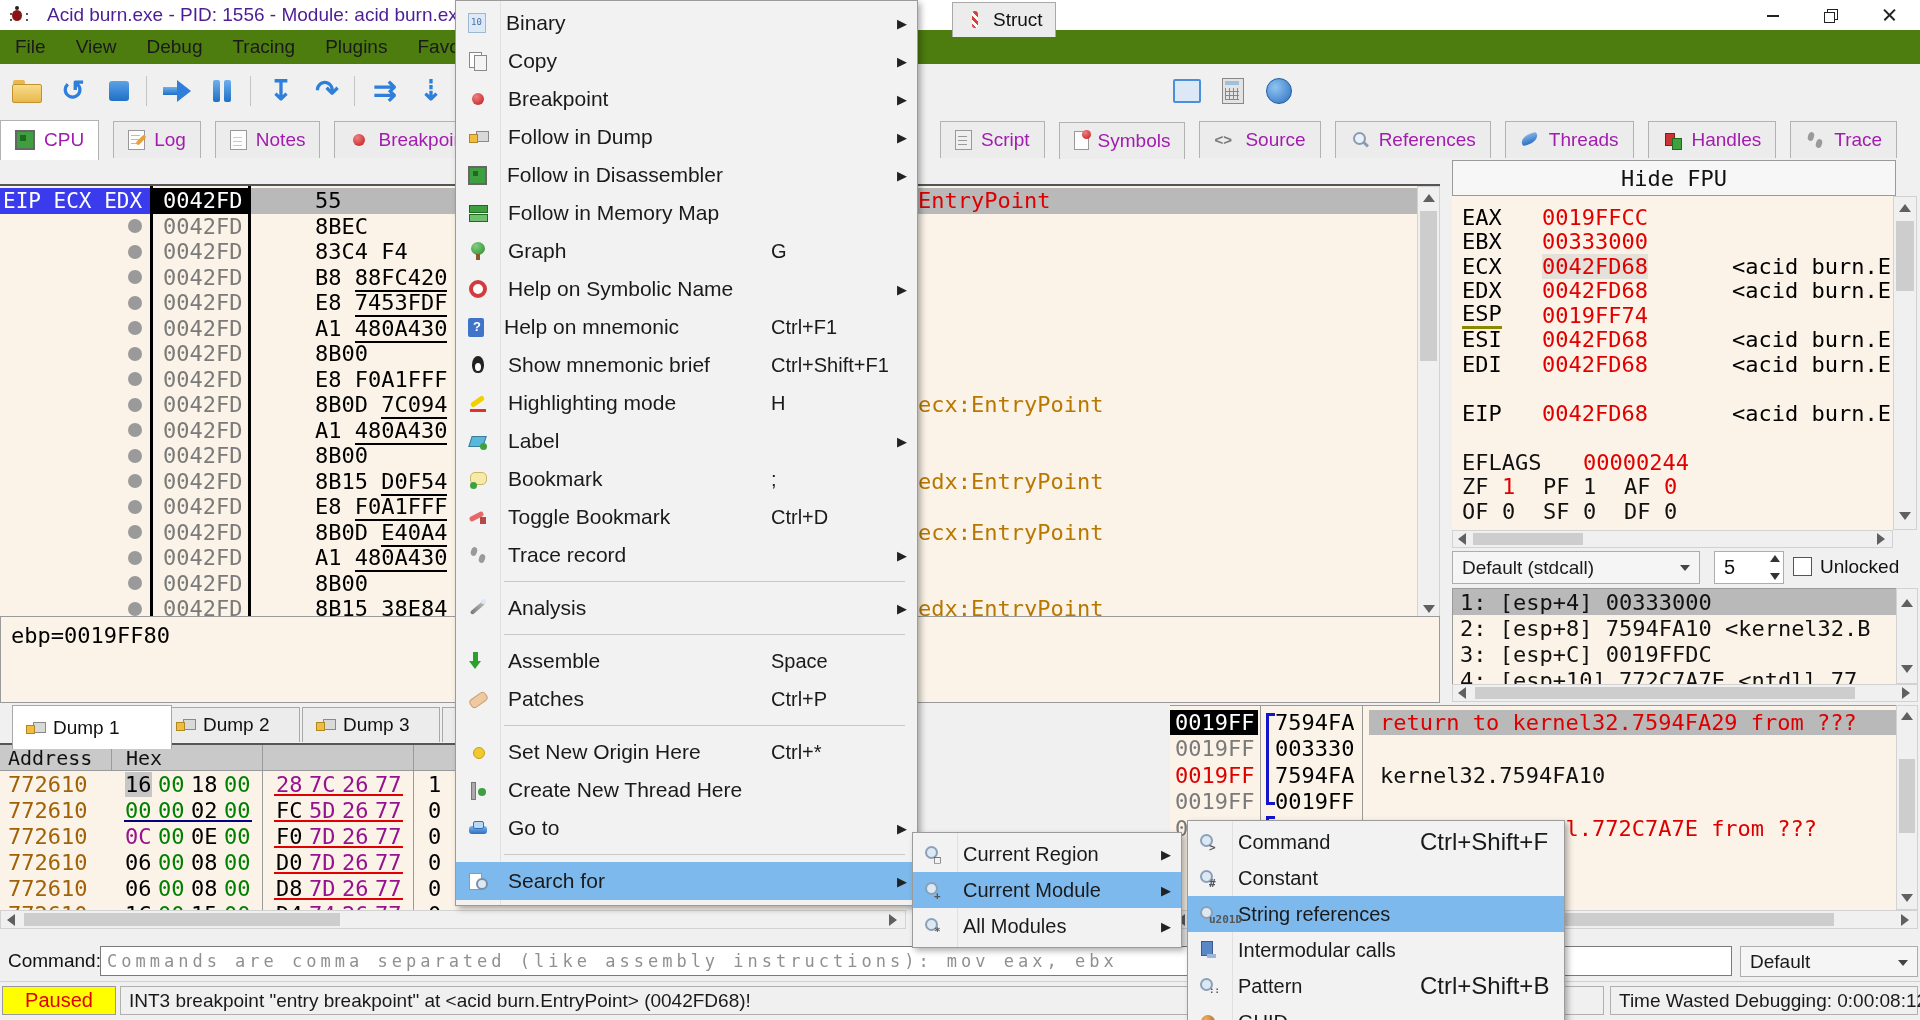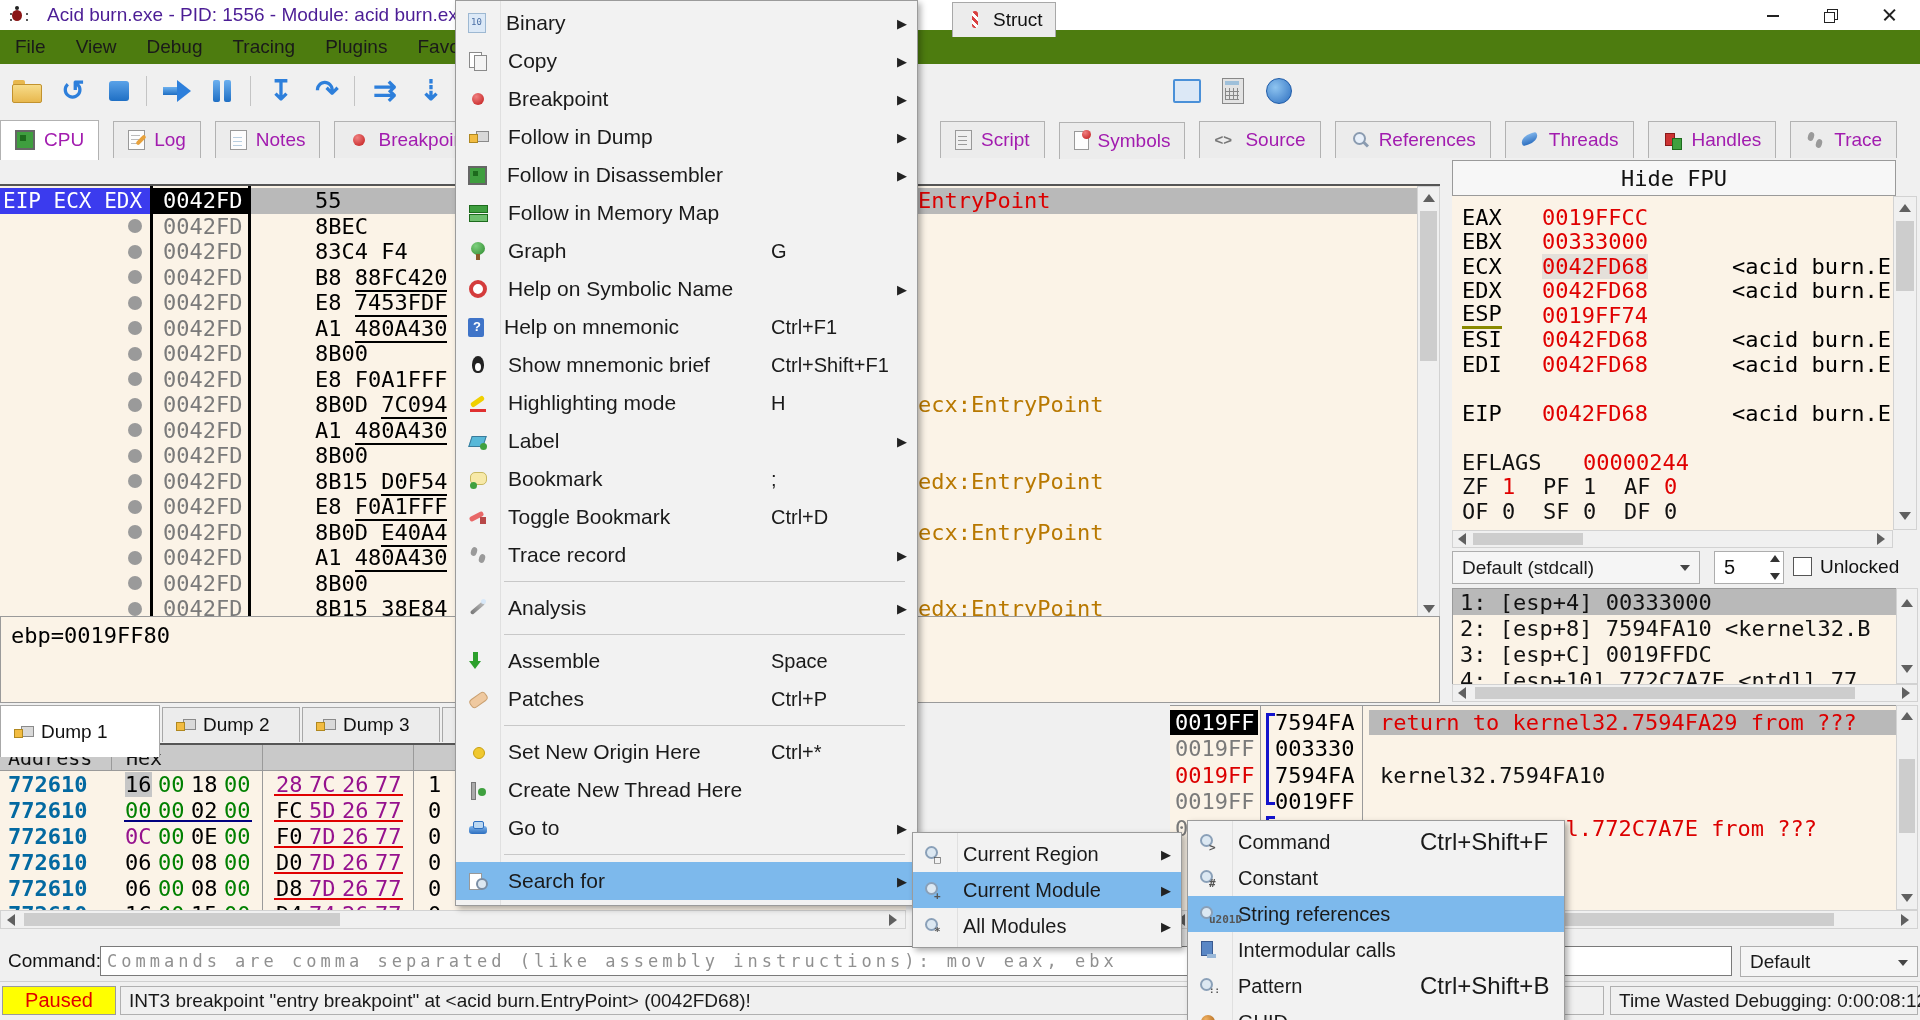--- a/index.html
+++ b/index.html
@@ -150,29 +150,29 @@
   .arg-row.sel{background:#b9b9b9;}
 
   
   #info-box{position:absolute;left:0;top:616px;width:1440px;height:87px;background:#fbf3e7;border:1px solid #9a9a9a;box-sizing:border-box;}
   #info-text{position:absolute;left:10px;top:6px;font-family:"DejaVu Sans Mono",monospace;font-size:22px;color:#000;}
 
   
   #bl-tabs{position:absolute;left:0;top:705px;width:1170px;height:38px;background:#f0f0f0;}
   .btab{position:absolute;top:2px;height:35px;display:flex;align-items:center;padding:0 12px;border:1px solid #a8a8a8;border-bottom:none;
      background:#ececec;font-size:19px;white-space:nowrap;box-sizing:border-box;}
-  .btab.active{background:#fff;top:0;height:52px;z-index:2;}
+  .btab.active{background:#fff;top:0;height:44px;z-index:2;margin-left:12px;}
   .btab .ti{margin-right:8px;}
   #dump-table{position:absolute;left:0;top:743px;width:906px;height:167px;background:#fbf3e7;border-top:2px solid #555;overflow:hidden;}
   #dump-header{height:25px;background:#c9c9c9;border-bottom:1px solid #9a9a9a;display:flex;
      font-family:"DejaVu Sans Mono",monospace;font-size:20px;align-items:center;}
   #dump-header .h-addr{width:112px;padding-left:8px;box-sizing:border-box;overflow:hidden;white-space:nowrap;flex:none;border-right:1px solid #9a9a9a;}
   #dump-header .h-hex{padding-left:14px;}
   .dmp-row{height:26px;display:flex;align-items:center;font-family:"DejaVu Sans Mono",monospace;font-size:22px;}
-  .dmp-addr{width:112px;padding-left:8px;box-sizing:border-box;color:#0369a1;flex:none;font-weight:bold;}
+  .dmp-addr{width:112px;padding-left:8px;box-sizing:border-box;color:#a16207;flex:none;}
   .dmp-g{position:relative;height:100%;display:flex;align-items:center;flex:none;box-sizing:border-box;}
   .dmp-g1{width:150px;padding-left:13px;} .dmp-g2{width:151px;padding-left:14px;} .dmp-g3{padding-left:15px;}
   .byte{width:33px;flex:none;}
   .byte.k{color:#000;} .byte.g{color:#008000;} .byte.p{color:#96128e;}
   .byte .selbg{background:#c6c6c6;}
   .gul{position:absolute;left:12px;right:10px;bottom:1px;height:2.5px;}
   .gul.red{background:#e00000;} .gul.navy{background:#000080;}
   .dump-vl{position:absolute;top:0;width:1px;height:167px;background:#9a9a9a;}
 
   

